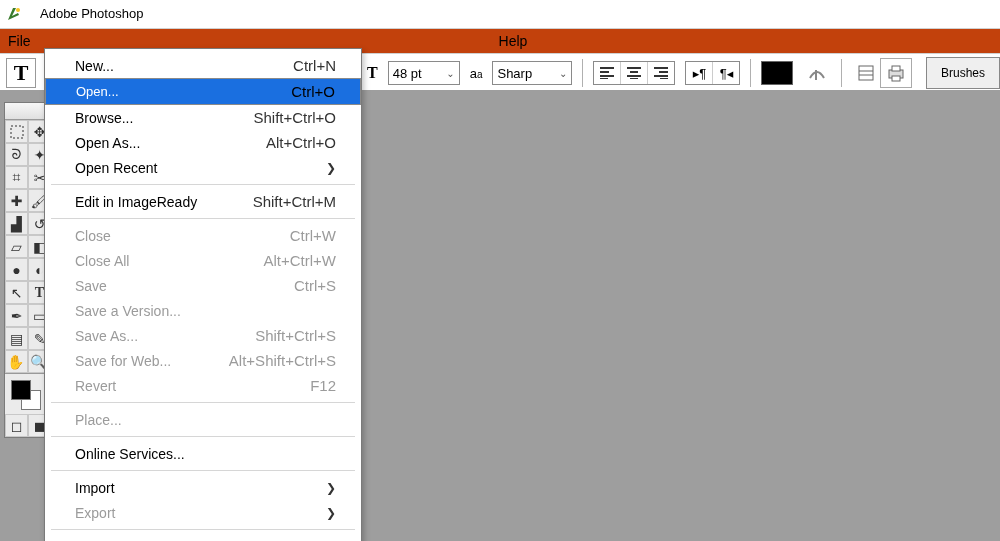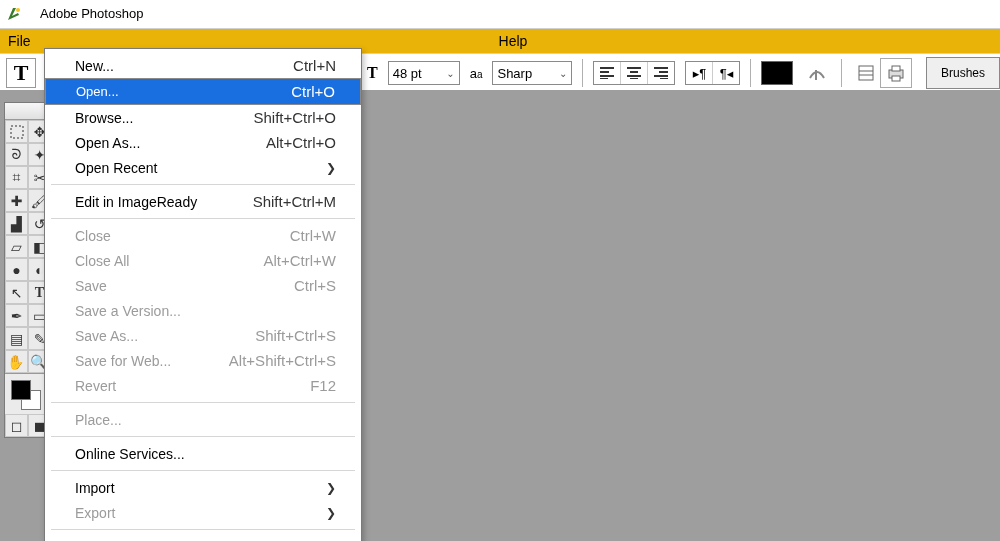--- a/index.html
+++ b/index.html
@@ -1,18 +1,18 @@
 <!DOCTYPE html>
 <html><head>
 <meta charset="utf-8">
 <style>
   html,body{margin:0;padding:0;font-family:"Segoe UI",Tahoma,sans-serif;font-size:13px;color:#000;background:#fff;overflow:hidden;width:1000px;height:541px}
   .titlebar{height:28px;line-height:28px;padding-left:6px;border-bottom:1px solid #d0d0d0;display:flex;align-items:center;gap:18px}
   .ps-logo{width:16px;height:16px;display:inline-block}
-  .menubar{height:24px;display:flex;align-items:center;border-bottom:1px solid #d0d0d0;padding-left:4px;gap:18px;font-size:14px;position:relative;z-index:2;background:#eab308}
+  .menubar{height:24px;display:flex;align-items:center;border-bottom:1px solid #d0d0d0;padding-left:4px;gap:18px;font-size:14px;position:relative;z-index:2;background:#c2410c}
   .menubar span{padding:2px 4px;display:inline-block}
   .menubar span:first-child{margin-right:12px}
   .optionbar{height:38px;background:#fff;border-bottom:1px solid #b0b0b0;display:flex;align-items:center;padding:0 6px;gap:10px;font-size:13px}
   .opt-well{display:inline-flex;align-items:center;justify-content:center;width:28px;height:28px;border:1px solid #999;background:#fff}
   .tbig{font-family:"Times New Roman",serif;font-weight:bold;font-size:22px}
   .sep{width:1px;height:28px;background:#b0b0b0}
   .sel{height:22px;border:1px solid #8a8a8a;background:#fff;font-size:13px;padding:0 4px;display:inline-flex;align-items:center;min-width:0}
   .sel .drop{margin-left:auto;padding-left:6px;font-size:10px;color:#555}
   .alignset{display:flex;border:1px solid #8a8a8a;height:22px}
   .alignset .ab{width:26px;display:flex;align-items:center;justify-content:center;border-right:1px solid #ccc}
@@ -28,21 +28,21 @@
   .bg{position:absolute;left:16px;top:16px;width:18px;height:18px;background:#fff;border:1px solid #777}
   .brushes{position:absolute;right:0;top:57px;height:30px;width:72px;border:1px solid #888;background:#efefef;display:flex;align-items:center;justify-content:center;font-size:12px}
   .print-ico{position:absolute;right:88px;top:58px;width:30px;height:28px;display:flex;align-items:center;justify-content:center;border:1px solid #aaa;background:#fff}
   
   .menu{position:absolute;left:44px;top:48px;width:316px;background:#fff;border:1px solid #7a7a7a;box-shadow:2px 3px 6px rgba(0,0,0,.25);z-index:10;font-size:14px;padding:4px 0}
   .menu .mi{display:flex;align-items:center;height:25px;padding:0 25px 0 30px;white-space:nowrap}
   .menu .mi .lbl{flex:1}
   .menu .mi .sc{color:#333;font-size:15px}
   .menu .mi .ar{font-size:12px;color:#333}
   .menu .mi.sel{background:#1a6fe0;color:#fff}
-  .menu .mi.sel .sc{color:#ffffff}
+  .menu .mi.sel .sc{color:#000000}
   .menu .mi.dis{color:#9b9b9b}
   .menu .mi.dis .sc{color:#9b9b9b}
   .menu hr{border:none;border-top:1px solid #d6d6d6;margin:4px 6px}
   svg{display:block}
 </style>
 </head>
 <body>
 
 <div class="titlebar">
   <span class="ps-logo">

